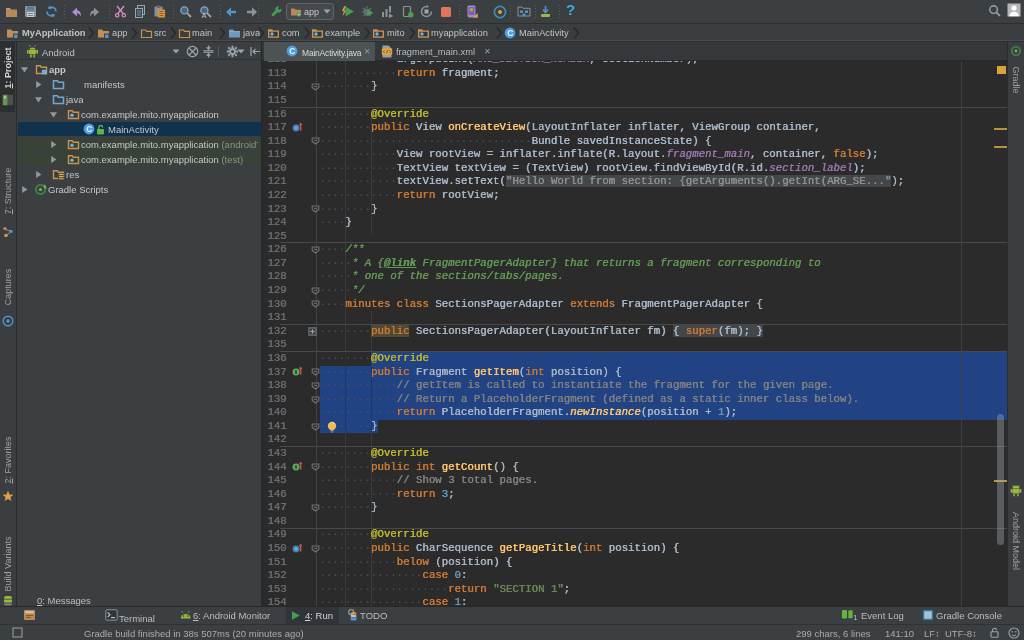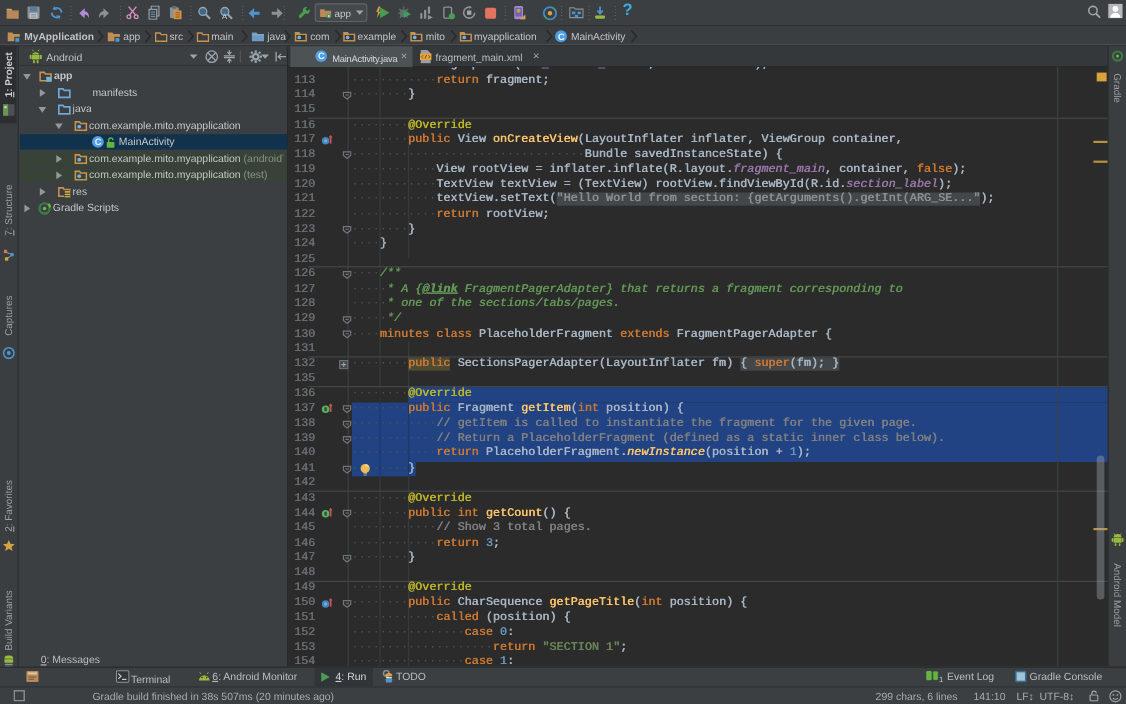--- a/index.html
+++ b/index.html
@@ -664,40 +664,40 @@
 <i class="w">············</i><i style="color:#a9b7c6">TextView textView = (TextView) rootView.findViewById(R.id.</i><i style="color:#9876aa;font-style:italic">section_label</i><i style="color:#a9b7c6">);</i>
 <i class="w">············</i><i style="color:#a9b7c6">textView.setText(</i><i style="color:#8c9092;background:#43474a">"Hello World from section: {getArguments().getInt(ARG_SE..."</i><i style="color:#a9b7c6">);</i>
 <i class="w">············</i><i style="color:#cc7832">return</i><i style="color:#a9b7c6"> rootView;</i>
 <i class="w">········</i><i style="color:#a9b7c6">}</i>
 <i class="w">····</i><i style="color:#a9b7c6">}</i>
 
 <i class="w">····</i><i style="color:#629755;font-style:italic">/**</i>
 <i class="w">·····</i><i style="color:#629755;font-style:italic">* A {</i><i style="color:#629755;font-style:italic;font-weight:bold;text-decoration:underline">@link</i><i style="color:#629755;font-style:italic"> FragmentPagerAdapter} that returns a fragment corresponding to</i>
 <i class="w">·····</i><i style="color:#629755;font-style:italic">* one of the sections/tabs/pages.</i>
 <i class="w">·····</i><i style="color:#629755;font-style:italic">*/</i>
-<i class="w">····</i><i style="color:#cc7832">minutes class</i><i style="color:#a9b7c6"> PlaceholderFragment </i><i style="color:#cc7832">extends</i><i style="color:#a9b7c6"> FragmentPagerAdapter {</i>
+<i class="w">····</i><i style="color:#cc7832">minutes class</i><i style="color:#a9b7c6"> SectionsPagerAdapter </i><i style="color:#cc7832">extends</i><i style="color:#a9b7c6"> FragmentPagerAdapter {</i>
 
 <i class="w">········</i><i style="color:#cc7832;background:#4e4a33">public</i><i style="color:#a9b7c6"> SectionsPagerAdapter(LayoutInflater fm) </i><i style="background:#43474a"><i style="color:#a9b7c6">{ </i><i style="color:#cc7832">super</i><i style="color:#a9b7c6">(fm); }</i></i>
 
 <i class="w">········</i><i style="color:#bbb529">@Override</i>
 <i class="w">········</i><i style="color:#cc7832">public</i><i style="color:#a9b7c6"> Fragment </i><i style="color:#ffc66b">getItem</i><i style="color:#a9b7c6">(</i><i style="color:#cc7832">int</i><i style="color:#a9b7c6"> position) {</i>
 <i class="w">············</i><i style="color:#808080">// getItem is called to instantiate the fragment for the given page.</i>
 <i class="w">············</i><i style="color:#808080">// Return a PlaceholderFragment (defined as a static inner class below).</i>
 <i class="w">············</i><i style="color:#cc7832">return</i><i style="color:#a9b7c6"> PlaceholderFragment.</i><i style="color:#ffc66b;font-style:italic">newInstance</i><i style="color:#a9b7c6">(position + </i><i style="color:#6897bb">1</i><i style="color:#a9b7c6">);</i>
 <i class="w">········</i><i style="color:#a9b7c6">}</i>
 
 <i class="w">········</i><i style="color:#bbb529">@Override</i>
 <i class="w">········</i><i style="color:#cc7832">public</i><i style="color:#a9b7c6"> </i><i style="color:#cc7832">int</i><i style="color:#a9b7c6"> </i><i style="color:#ffc66b">getCount</i><i style="color:#a9b7c6">() {</i>
 <i class="w">············</i><i style="color:#808080">// Show 3 total pages.</i>
 <i class="w">············</i><i style="color:#cc7832">return</i><i style="color:#a9b7c6"> </i><i style="color:#6897bb">3</i><i style="color:#a9b7c6">;</i>
 <i class="w">········</i><i style="color:#a9b7c6">}</i>
 
 <i class="w">········</i><i style="color:#bbb529">@Override</i>
 <i class="w">········</i><i style="color:#cc7832">public</i><i style="color:#a9b7c6"> CharSequence </i><i style="color:#ffc66b">getPageTitle</i><i style="color:#a9b7c6">(</i><i style="color:#cc7832">int</i><i style="color:#a9b7c6"> position) {</i>
-<i class="w">············</i><i style="color:#cc7832">called</i><i style="color:#a9b7c6"> (position) {</i>
+<i class="w">············</i><i style="color:#cc7832">below</i><i style="color:#a9b7c6"> (position) {</i>
 <i class="w">················</i><i style="color:#cc7832">case</i><i style="color:#a9b7c6"> </i><i style="color:#6897bb">0</i><i style="color:#a9b7c6">:</i>
 <i class="w">····················</i><i style="color:#cc7832">return</i><i style="color:#a9b7c6"> </i><i style="color:#6a8759">"SECTION 1"</i><i style="color:#a9b7c6">;</i>
 <i class="w">················</i><i style="color:#cc7832">case</i><i style="color:#a9b7c6"> </i><i style="color:#6897bb">1</i><i style="color:#a9b7c6">:</i></pre>
 <div class="ab" style="left:30px;top:60.91000000000001px;">
       <svg width="11" height="12" viewBox="0 0 11 12">
         <circle cx="4" cy="6" r="3.4" fill="#4585be"></circle>
         <circle cx="4" cy="6" r="1.4" fill="#77aedb"></circle>
         <path d="M8.6 1.6v7" stroke="#c75450" stroke-width="1.6"></path>
         <path d="M8.6 0.6 6.9 3h3.4z" fill="#c75450"></path>
       </svg>

